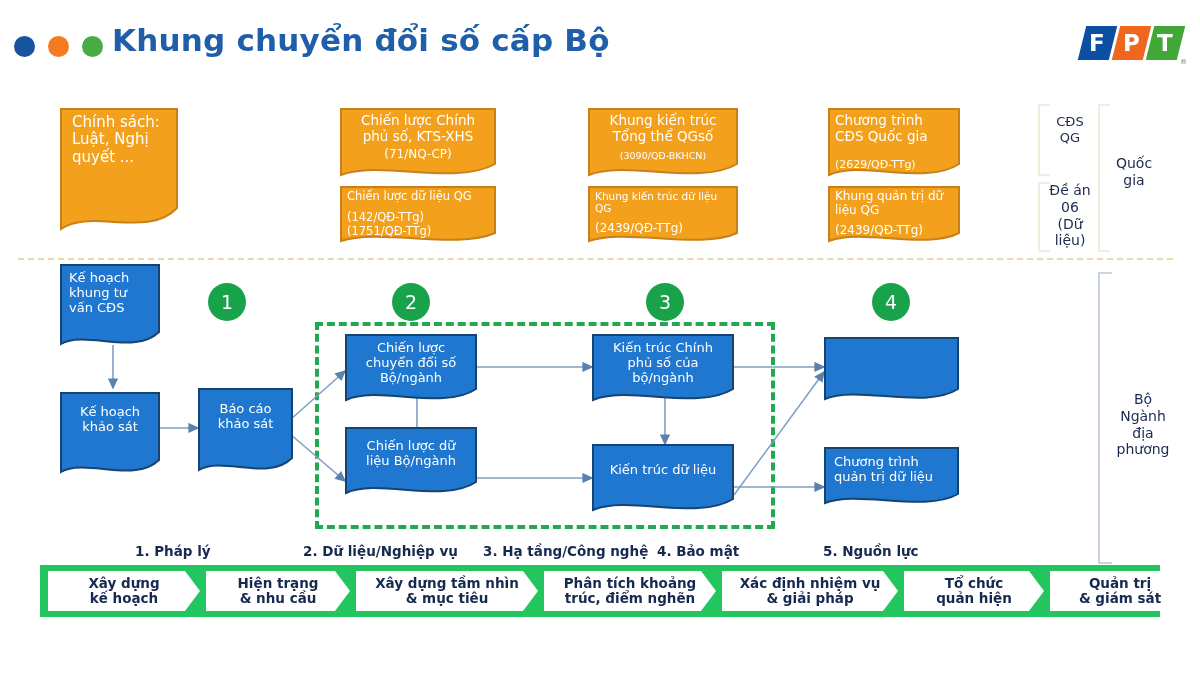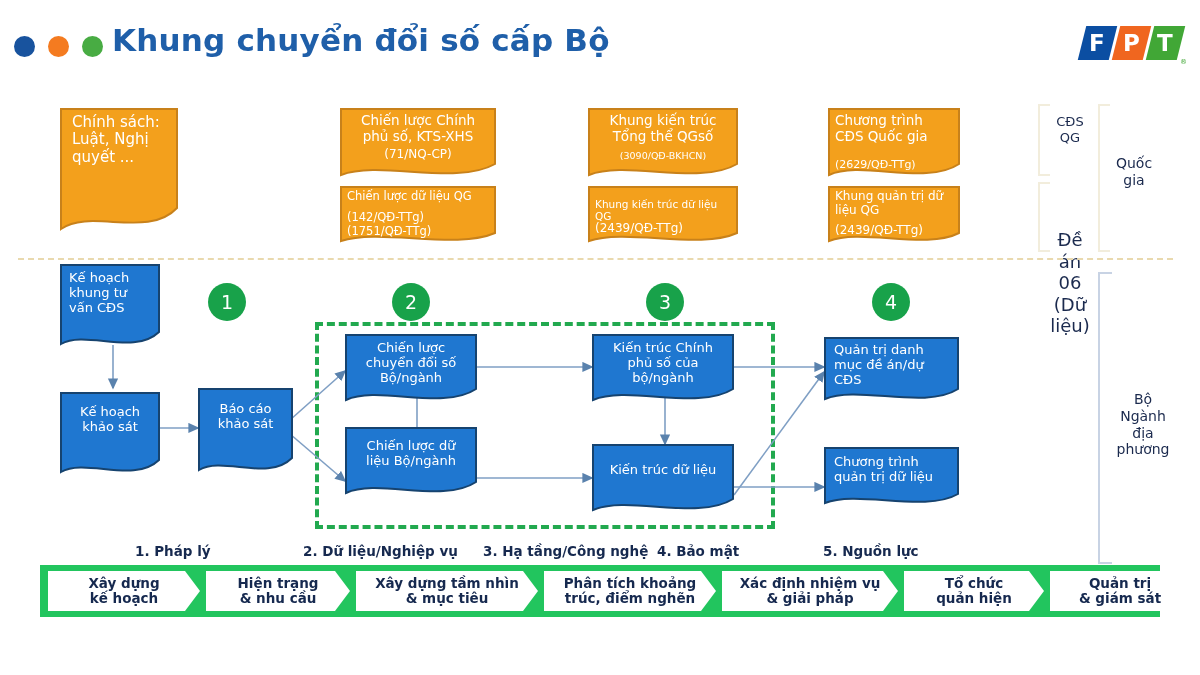--- a/index.html
+++ b/index.html
@@ -108,21 +108,21 @@
       <path d="M1,1 L149,1 L149,56 C112,78 38,52 1,67 Z" fill="#f3a01c" stroke="#c8811a" stroke-width="2"></path>
     </svg>
     <div class="txt" style="font-size:13.5px;padding-top:5px;">Khung kiến trúc Tổng thể QGsố</div>
     <div class="txt code" style="font-size:9.5px;top:42px;padding:0;">(3090/QĐ-BKHCN)</div>
   </div>
 
   <div class="wave left" style="left:588px;top:186px;width:150px;height:60px;">
     <svg class="svgbg" viewBox="0 0 150 60" preserveAspectRatio="none">
       <path d="M1,1 L149,1 L149,47 C112,64 38,42 1,55 Z" fill="#f3a01c" stroke="#c8811a" stroke-width="2"></path>
     </svg>
-    <div class="txt" style="font-size:10.5px;padding-top:12px;padding-left:7px;">Khung kiến trúc dữ liệu QG</div>
+    <div class="txt" style="font-size:10.5px;padding-top:4px;padding-left:7px;">Khung kiến trúc dữ liệu QG</div>
     <div class="txt code" style="font-size:12px;top:30px;padding-left:7px;">(2439/QĐ-TTg)</div>
   </div>
 
   <div class="wave left" style="left:828px;top:108px;width:132px;height:72px;">
     <svg class="svgbg" viewBox="0 0 132 72" preserveAspectRatio="none">
       <path d="M1,1 L131,1 L131,56 C98,78 33,52 1,67 Z" fill="#f3a01c" stroke="#c8811a" stroke-width="2"></path>
     </svg>
     <div class="txt" style="font-size:13.5px;padding-top:5px;padding-left:7px;">Chương trình CĐS  Quốc gia</div>
     <div class="txt code" style="font-size:11px;top:45px;padding-left:7px;">(2629/QĐ-TTg)</div>
   </div>
@@ -133,21 +133,21 @@
     </svg>
     <div class="txt" style="font-size:12px;padding-top:4px;padding-left:7px;">Khung quản trị dữ liệu QG</div>
     <div class="txt code" style="font-size:12px;top:32px;padding-left:7px;">(2439/QĐ-TTg)</div>
   </div>
 
   <div class="brk" style="left:1038px;top:104px;width:12px;height:72px;"></div>
   <div class="sidelabel" style="left:1050px;top:114px;width:40px;font-size:13px;white-space:pre-line;">CĐS
 QG</div>
 
   <div class="brk" style="left:1038px;top:182px;width:12px;height:70px;"></div>
-  <div class="sidelabel" style="left:1046px;top:182px;width:48px;font-size:18px;white-space:pre-line;margin-top:47px;">Đề án
+  <div class="sidelabel" style="left:1046px;top:182px;width:48px;font-size:14px;white-space:pre-line;">Đề án
 06
 (Dữ
 liệu)</div>
 
   <div class="brk" style="left:1098px;top:104px;width:12px;height:148px;"></div>
   <div class="sidelabel" style="left:1106px;top:155px;width:56px;font-size:14px;white-space:pre-line;">Quốc
 gia</div>
 
   <div class="dashline" style="left:18px;top:258px;width:1155px;"></div>
 
@@ -225,21 +225,20 @@
     <svg class="svgbg" viewBox="0 0 142 72" preserveAspectRatio="none">
       <path d="M1,1 L141,1 L141,55 C106,77 36,51 1,66 Z" fill="#1f77d0" stroke="#16436f" stroke-width="2"></path>
     </svg>
     <div class="txt" style="font-size:13px;padding-top:18px;">Kiến trúc dữ liệu</div>
   </div>
 
   <div class="wave left" style="left:824px;top:337px;width:135px;height:68px;">
     <svg class="svgbg" viewBox="0 0 135 68" preserveAspectRatio="none">
       <path d="M1,1 L134,1 L134,52 C101,73 34,48 1,62 Z" fill="#1f77d0" stroke="#16436f" stroke-width="2"></path>
     </svg>
-    <div class="txt" style="font-size:13px;padding-top:5px;padding-left:10px;">Quản trị danh mục đề án/dự CĐS</div>
   </div>
 
   <div class="wave left" style="left:824px;top:447px;width:135px;height:62px;">
     <svg class="svgbg" viewBox="0 0 135 62" preserveAspectRatio="none">
       <path d="M1,1 L134,1 L134,47 C101,66 34,43 1,56 Z" fill="#1f77d0" stroke="#16436f" stroke-width="2"></path>
     </svg>
     <div class="txt" style="font-size:13px;padding-top:7px;padding-left:10px;">Chương trình quản trị dữ liệu</div>
   </div>
 
   <div class="brk blue" style="left:1098px;top:272px;width:14px;height:292px;"></div>

